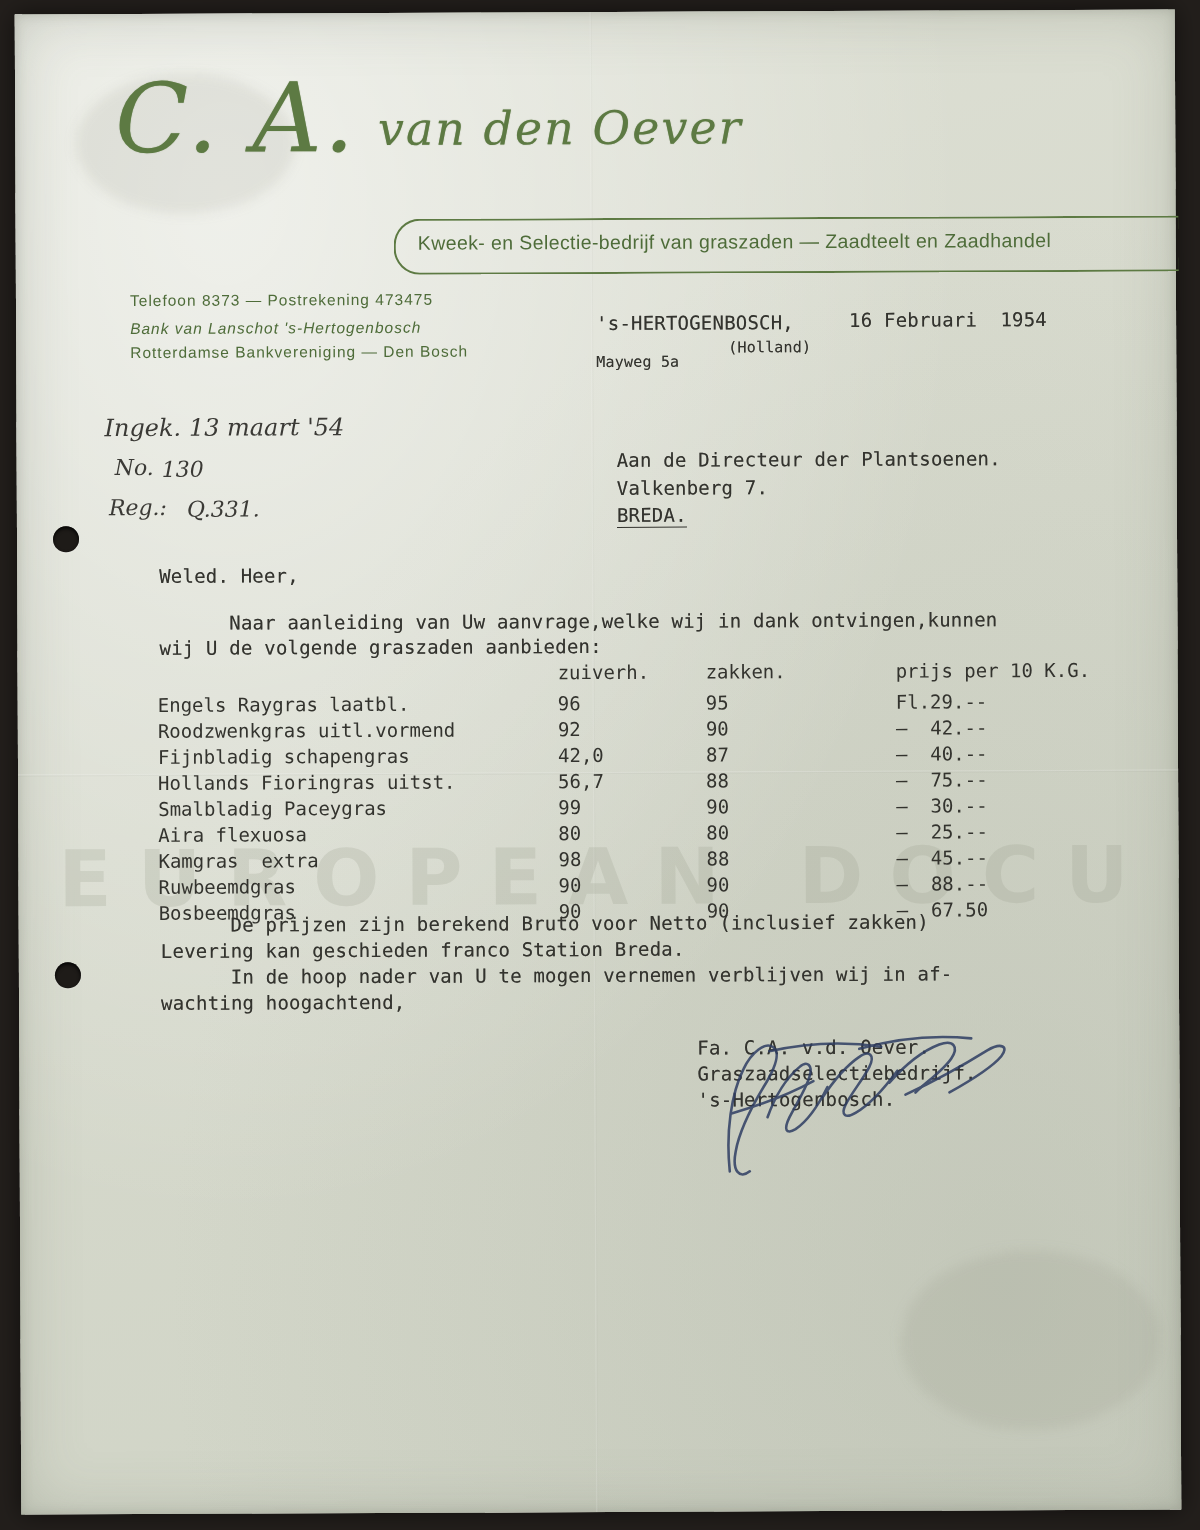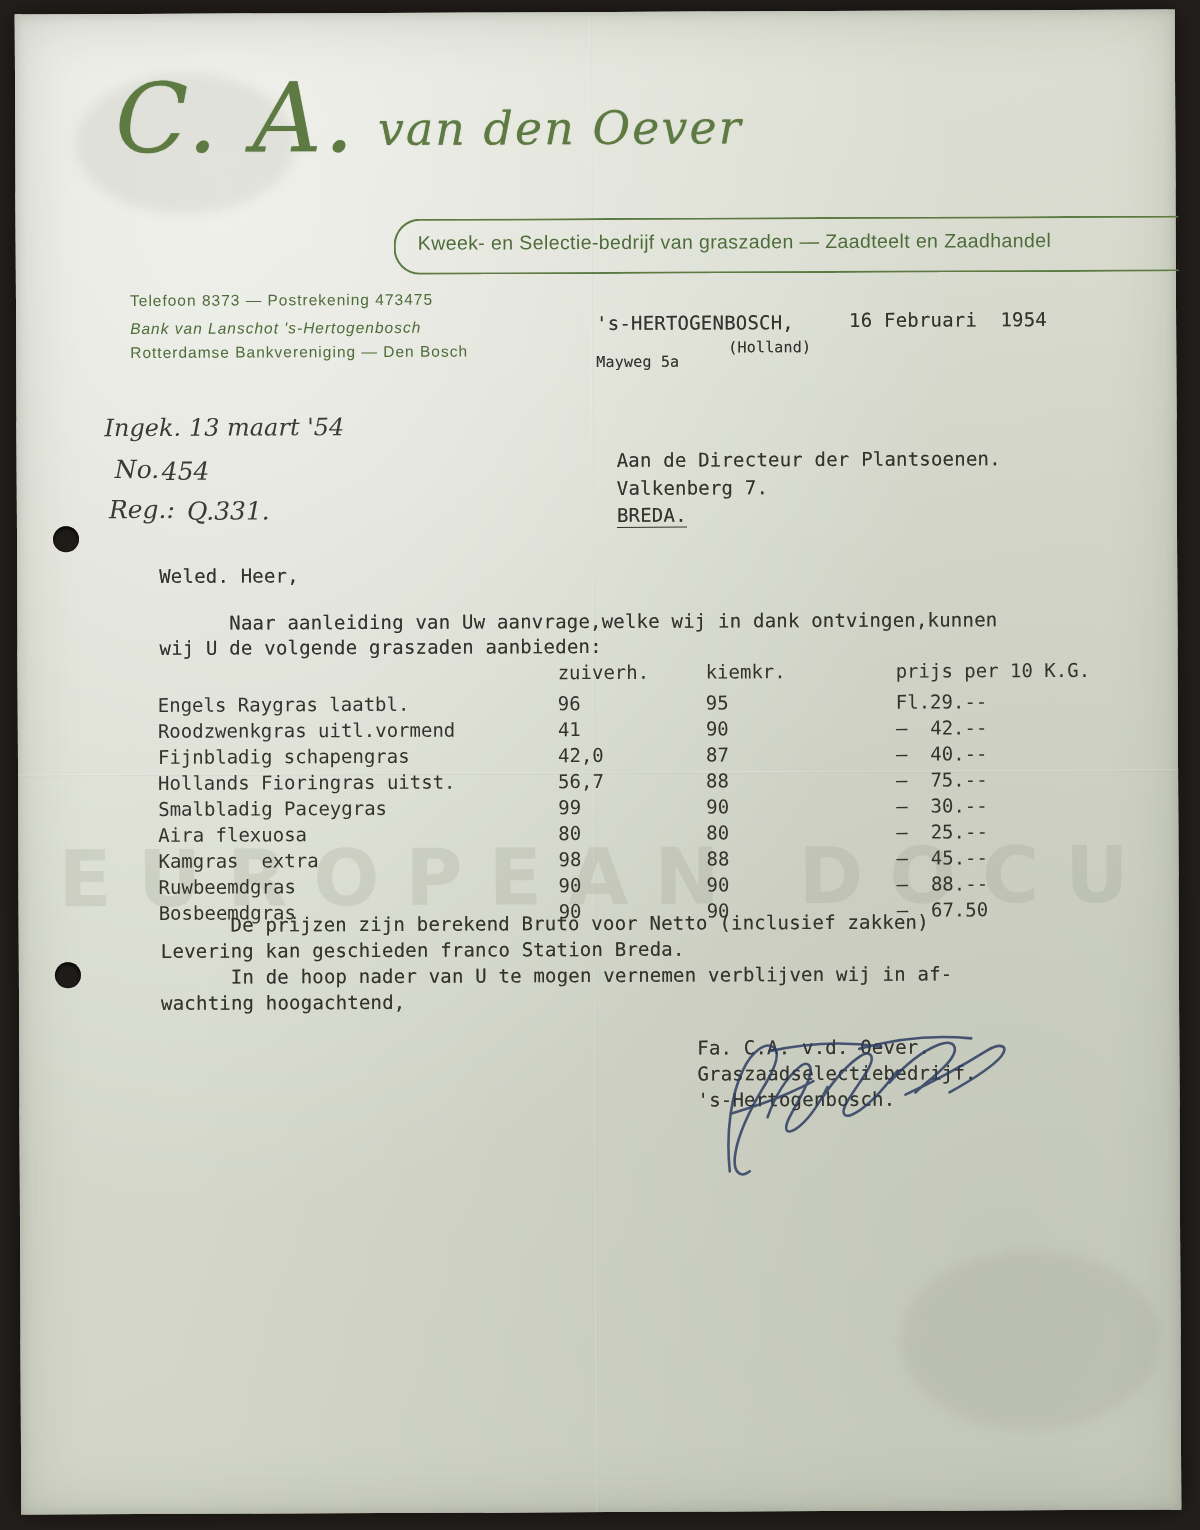--- a/index.html
+++ b/index.html
@@ -126,21 +126,21 @@
     text-shadow: 0 0 0.6px rgba(40,40,35,0.45);
   }
   .typed.small { font-size: 15px; }
 
   
   .hand {
     position: absolute;
     font-family: "DejaVu Serif", serif;
     font-style: italic;
     color: #3b3a36;
-    font-size: 25px;
+    font-size: 22px;
     white-space: pre;
   }
 
   
   #price-table {
     position: absolute;
     left: 140px;
     top: 648px;
     font-family: "DejaVu Sans Mono", monospace;
     font-size: 19px;
@@ -218,53 +218,53 @@
   <div class="contact-line italic" style="top: 306px;">Bank van Lanschot 's-Hertogenbosch</div>
   <div class="contact-line" style="top: 330px;">Rotterdamse Bankvereniging  —  Den Bosch</div>
 
   <div class="typed" style="left: 580px; top: 300px;">'s-HERTOGENBOSCH,</div>
   <div class="typed" style="left: 820px; top: 298px; margin-left: 13px;">16 Februari  1954</div>
   <div class="typed small" style="left: 712px; top: 327px; text-align: center;">(Holland)</div>
   <div class="typed small" style="left: 580px; top: 341px; text-align: center;">Mayweg 5a</div>
 
   <div class="hand" style="left: 88px; top: 400px; font-size: 24px;">Ingek. 13 maart '54</div>
   <div class="hand" style="left: 98px; top: 441px;">No.</div>
-  <div class="hand" style="left: 145px; top: 443px;">454</div>
+  <div class="hand" style="left: 145px; top: 443px;">130</div>
   <div class="hand" style="left: 92px; top: 481px;">Reg.:</div>
   <div class="hand" style="left: 170px; top: 483px;">Q.331.</div>
 
   <div class="typed" style="left: 600px; top: 437px;">Aan de Directeur der Plantsoenen.</div>
   <div class="typed" style="left: 600px; top: 465px;">Valkenberg 7.</div>
   <div class="typed" style="left: 600px; top: 492px; border-bottom: 1.5px solid #33332e; display:inline-block; padding-bottom:1px;">BREDA.</div>
 
   <div class="typed" style="left: 142px; top: 551px;">Weled. Heer,</div>
   <div class="typed" style="left: 142px; top: 598px;">      Naar aanleiding van Uw aanvrage,welke wij in dank ontvingen,kunnen</div>
   <div class="typed" style="left: 142px; top: 623px;">wij U de volgende graszaden aanbieden:</div>
 
   <div id="watermark">EUROPEAN DOCUMENT ARCHIVE</div>
 
   <table id="price-table">
     <thead>
       <tr>
         <td class="c-name"></td>
         <td class="c-zuiv">zuiverh.</td>
-        <td class="c-kiem">kiemkr.</td>
+        <td class="c-kiem">zakken.</td>
         <td class="c-prijs">prijs per 10 K.G.</td>
       </tr>
     </thead>
     <tbody>
       <tr>
         <td class="c-name">Engels Raygras laatbl.</td>
         <td class="c-zuiv">96</td>
         <td class="c-kiem">95</td>
         <td class="c-prijs">Fl.29.--</td>
       </tr>
       <tr>
         <td class="c-name">Roodzwenkgras uitl.vormend</td>
-        <td class="c-zuiv">41</td>
+        <td class="c-zuiv">92</td>
         <td class="c-kiem">90</td>
         <td class="c-prijs">—  42.--</td>
       </tr>
       <tr>
         <td class="c-name">Fijnbladig schapengras</td>
         <td class="c-zuiv">42,0</td>
         <td class="c-kiem">87</td>
         <td class="c-prijs">—  40.--</td>
       </tr>
       <tr>

